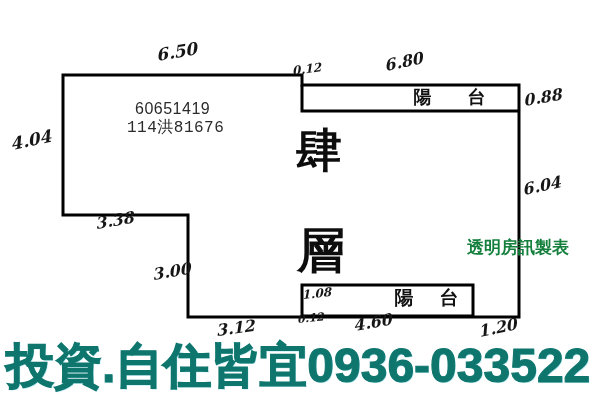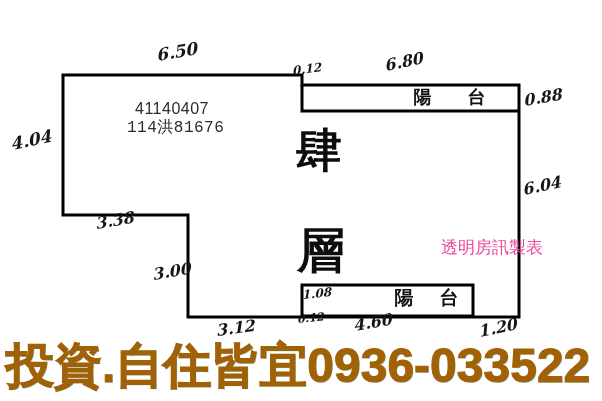--- a/index.html
+++ b/index.html
@@ -53,25 +53,26 @@
     overflow:hidden;
     padding-left:39px;
   }
   .balcony-label .inner{white-space:nowrap;}
   .balcony-top{left:302px;top:85px;width:217px;height:27px;font-size:18px;}
   .balcony-top .inner{letter-spacing:36px;margin-right:-36px;}
   .balcony-bottom{left:302px;top:285px;width:171px;height:31px;font-size:19px;}
   .balcony-bottom .inner{letter-spacing:26px;margin-right:-26px;}
   .maker{
     position:absolute;
-    left:441px;top:236px;
+    left:467px;top:236px;
     font-size:17px;
-    color:#ec4899;
+    color:#15803d;
     font-family:"Liberation Sans", sans-serif;
     white-space:nowrap;
+    font-weight:bold;
   }
   .banner{
     position:absolute;
     left:6px;top:330px;
     width:596px;height:71px;
     display:flex;
     align-items:center;
     font-family:"Liberation Sans", sans-serif;
     font-weight:bold;
     font-size:48px;
@@ -85,21 +86,21 @@
 <body>
 
 <div class="stage">
 
   <svg class="plan-svg" width="602" height="401" viewBox="0 0 602 401">
     <path d="M63 75 L302 75 L302 85 L519 85 L519 317 L188 317 L188 215 L63 215 Z" fill="none" stroke="#000" stroke-width="3"></path>
     <path d="M302 85 L302 111 L519 111" fill="none" stroke="#000" stroke-width="3"></path>
     <rect x="302" y="285" width="171" height="31" fill="none" stroke="#000" stroke-width="3"></rect>
   </svg>
 
-  <div class="typed" style="left:135px;top:100px;font-size:16px;">41140407</div>
+  <div class="typed" style="left:135px;top:100px;font-size:16px;">60651419</div>
   <div class="typed" style="left:127px;top:119px;font-size:16px;font-family:Liberation Mono, monospace;">114洪81676</div>
 
   <div class="floor-char" style="left:296px;top:127px;font-size:46px;">肆</div>
   <div class="floor-char" style="left:297px;top:226px;font-size:48px;">層</div>
 
   <div class="balcony-label balcony-top">
     <span class="inner">陽台</span>
   </div>
   <div class="balcony-label balcony-bottom">
     <span class="inner">陽台</span>
@@ -114,15 +115,15 @@
   <div class="hw" style="left:523px;top:182px;font-size:16px;transform:rotate(-12deg) skewX(-6deg);">6.04</div>
   <div class="hw" style="left:11px;top:136px;font-size:17px;transform:rotate(-12deg) skewX(-6deg);">4.04</div>
   <div class="hw" style="left:96px;top:216px;font-size:16px;transform:rotate(-10deg) skewX(-6deg);">3.38</div>
   <div class="hw" style="left:153px;top:267px;font-size:16px;transform:rotate(-10deg) skewX(-6deg);">3.00</div>
   <div class="hw" style="left:217px;top:323px;font-size:16px;transform:rotate(-8deg) skewX(-6deg);">3.12</div>
   <div class="hw" style="left:303px;top:289px;font-size:12px;transform:rotate(-6deg) skewX(-6deg);">1.08</div>
   <div class="hw" style="left:298px;top:314px;font-size:11px;transform:rotate(-6deg) skewX(-6deg);">0.12</div>
   <div class="hw" style="left:354px;top:318px;font-size:16px;transform:rotate(-10deg) skewX(-6deg);">4.60</div>
   <div class="hw" style="left:479px;top:324px;font-size:16px;transform:rotate(-12deg) skewX(-6deg);">1.20</div>
 
-  <div class="banner" style="color: #a16207;">投資.自住皆宜0936-033522</div>
+  <div class="banner" style="color: #0f766e;">投資.自住皆宜0936-033522</div>
 
 </div>
 
 </body></html>

